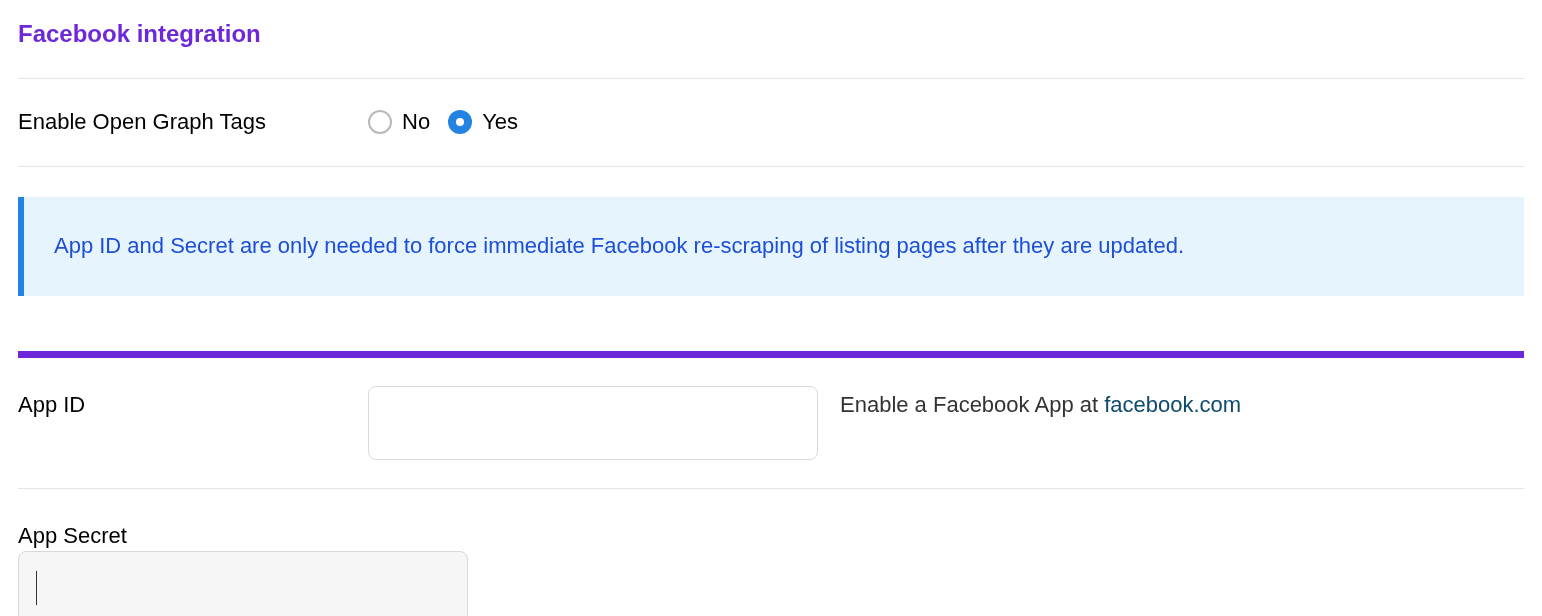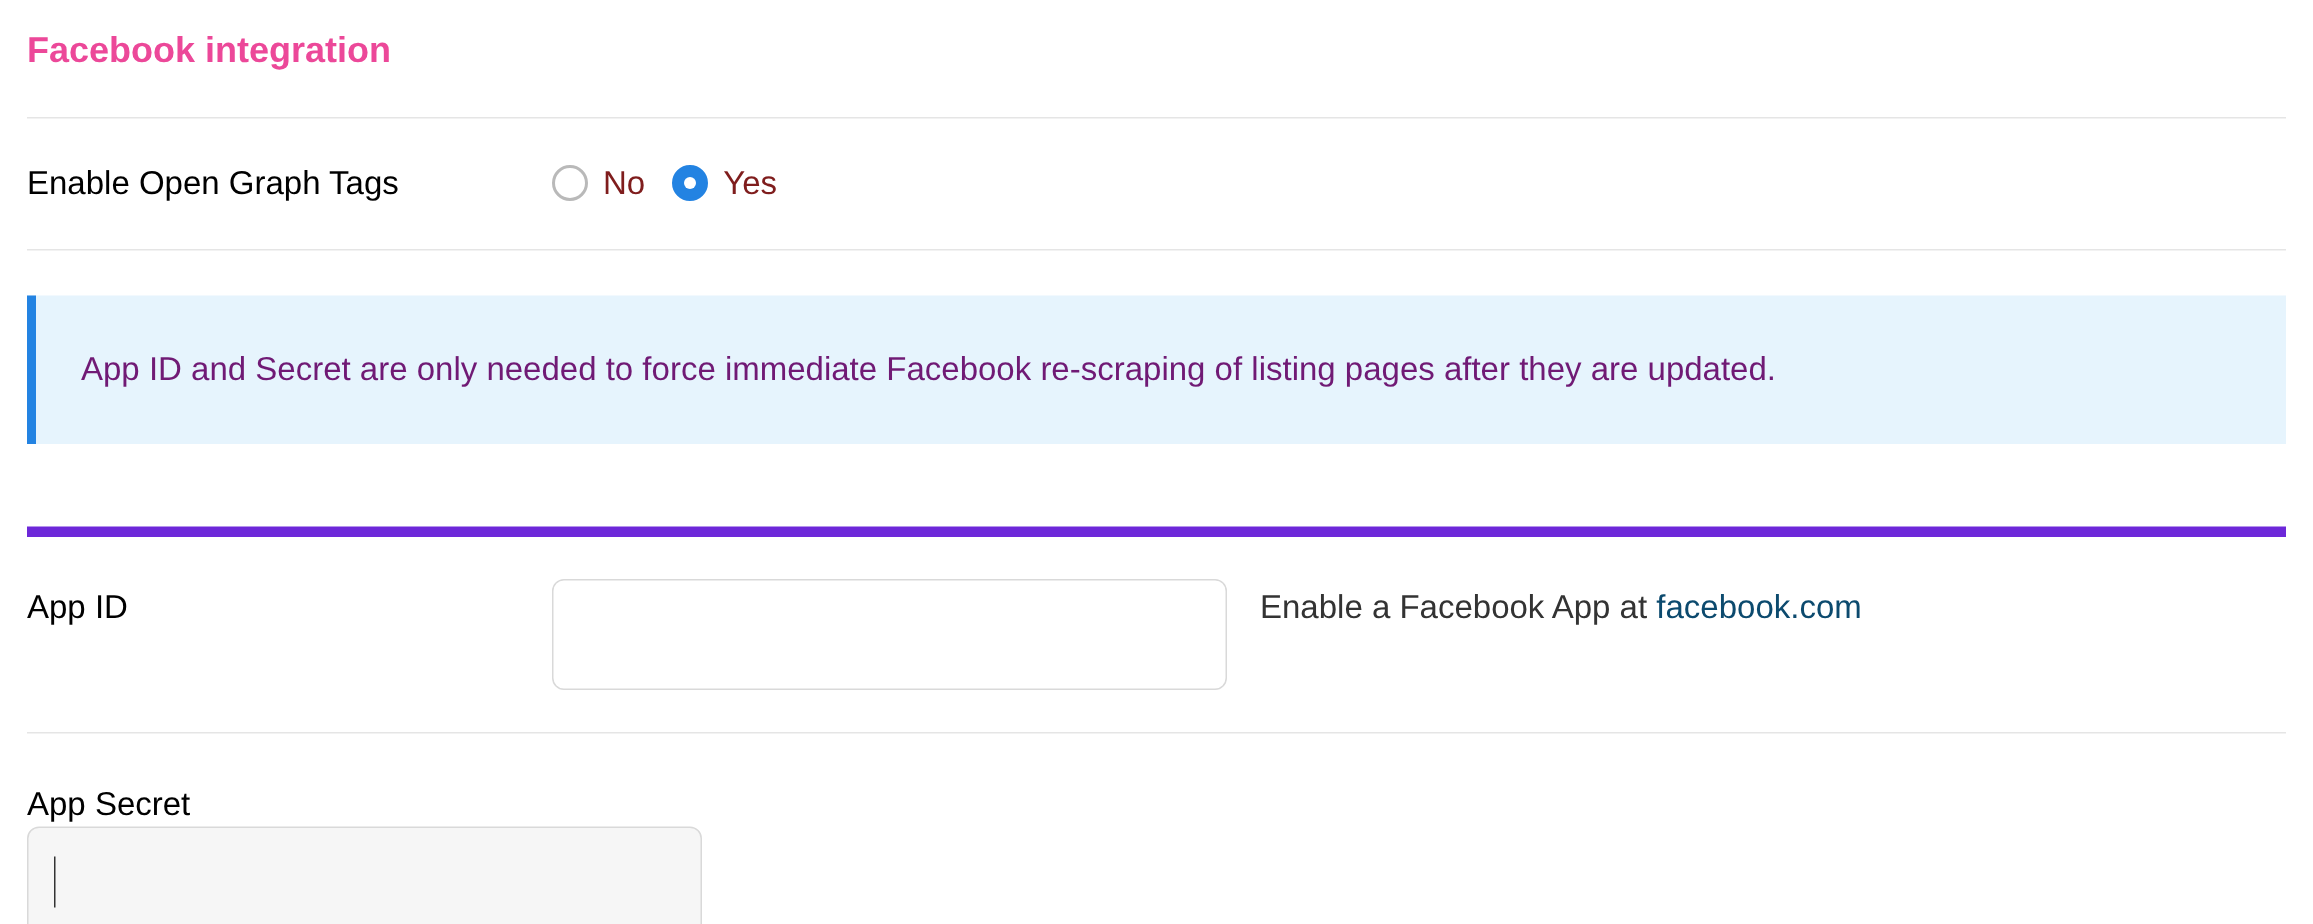--- a/index.html
+++ b/index.html
@@ -11,21 +11,21 @@
       font-family: -apple-system, BlinkMacSystemFont, "Segoe UI", Helvetica, Arial, sans-serif;
       background: #fff;
       color: #333;
       font-size: 21px;
       padding: 20px 18px;
       width: 1542px;
     }
     .section-title {
       font-size: 24px;
       font-weight: 700;
-      color: #ec4899;
+      color: #6d28d9;
       padding-bottom: 30px;
       border-bottom: 1px solid #e5e5e5;
     }
     .form-row {
       display: flex;
       align-items: flex-start;
       padding: 28px 0;
       border-bottom: 1px solid #e5e5e5;
     }
     .form-row.radio-row {
@@ -85,29 +85,29 @@
     }
     .radio-circle.selected::after {
       content: "";
       width: 8px;
       height: 8px;
       border-radius: 50%;
       background: #fff;
     }
     .radio-label {
       font-size: 22px;
-      color: #7f1d1d;
+      color: #000000;
       text-align: center;
     }
     .info-banner {
       background: #e6f4fd;
       border-left: 6px solid #2383e2;
       padding: 34px 30px;
       margin: 30px 0 55px 0;
-      color: #701a75;
+      color: #1d4ed8;
       font-size: 22px;
       line-height: 1.4;
     }
     .text-input {
       width: 100%;
       height: 74px;
       border: 1px solid #d9d9d9;
       border-radius: 8px;
       padding: 10px 14px;
       font-size: 20px;

